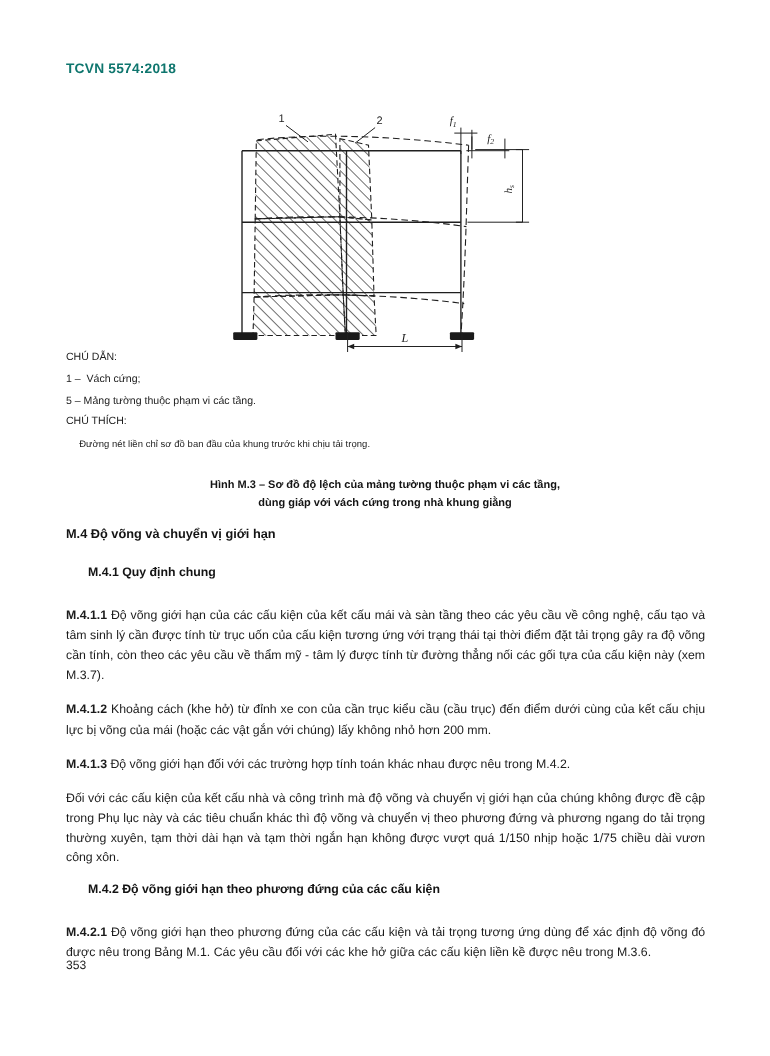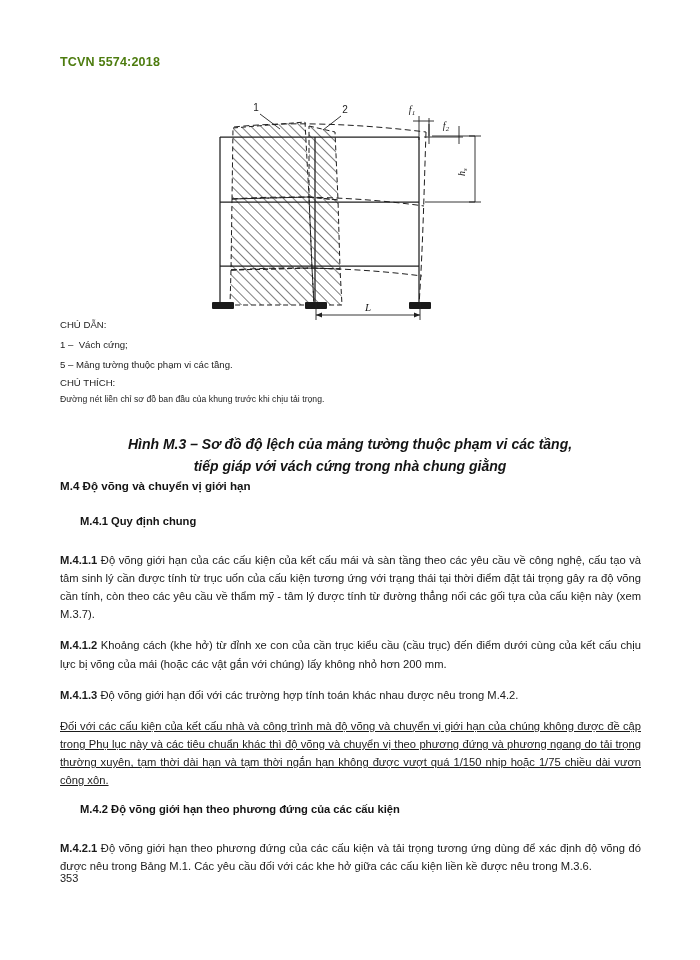--- a/index.html
+++ b/index.html
@@ -22,21 +22,21 @@
   }
 
   
   .doc-header {
     position: absolute;
     left: 60px;
     top: 55px;
     font-size: 12.5px;
     font-weight: bold;
     letter-spacing: 0.2px;
-    color: #4d7c0f;
+    color: #0f766e;
   }
 
   
   .figure-block {
     position: absolute;
     left: 0;
     top: 96px;
     width: 700px;
     height: 225px;
   }
@@ -54,37 +54,36 @@
     font-size: 9.6px;
     line-height: 1.0;
     color: #1b1b1b;
   }
   .legend-line {
     margin: 0 0 10.5px 0;
     white-space: pre;
   }
   .legend-line.tight { margin-bottom: 8px; }
   .legend-note {
-    margin: 0;
+    margin: 12px;
     font-size: 8.6px;
     letter-spacing: 0.05px;
   }
 
   
   .fig-caption {
     position: absolute;
     left: 60px;
     top: 434px;
     width: 580px;
     text-align: center;
-    font-size: 14px;
+    font-size: 10px;
     font-weight: bold;
     line-height: 1.55;
     color: #141414;
-    font-style: italic;
   }
 
   
   .body-col {
     position: absolute;
     left: 60px;
     top: 478px;
     width: 581px;
   }
   h2.sec {
@@ -106,21 +105,21 @@
     font-size: 11.2px;
     line-height: 1.62;
     margin: 0 0 13px 0;
     text-align: justify;
     color: #1b1b1b;
   }
   p.para .lead {
     font-weight: bold;
   }
   .gap-sm { margin-bottom: 13px; }
-  .gap-md { margin-bottom: 19px; text-decoration: underline; }
+  .gap-md { margin-bottom: 19px; }
 
   
   .page-number {
     position: absolute;
     left: 60px;
     top: 872px;
     font-size: 11px;
     color: #1b1b1b;
   }
 </style>
@@ -224,21 +223,21 @@
   <div class="legend">
     <p class="legend-line">CHÚ DẪN:</p>
     <p class="legend-line">1 –  Vách cứng;</p>
     <p class="legend-line tight">5 – Mảng tường thuộc phạm vi các tầng.</p>
     <p class="legend-line tight">CHÚ THÍCH:</p>
     <p class="legend-note">Đường nét liền chỉ sơ đồ ban đầu của khung trước khi chịu tải trọng.</p>
   </div>
 
   <div class="fig-caption">
     <div>Hình M.3 – Sơ đồ độ lệch của mảng tường thuộc phạm vi các tầng,</div>
-    <div>tiếp giáp với vách cứng trong nhà chung giằng</div>
+    <div>dùng giáp với vách cứng trong nhà khung giằng</div>
   </div>
 
   <div class="body-col">
 
     <h2 class="sec">M.4 Độ võng và chuyển vị giới hạn</h2>
 
     <h3 class="subsec">M.4.1 Quy định chung</h3>
 
     <p class="para gap-sm">
       <span class="lead">M.4.1.1</span><span> Độ võng giới hạn của các cấu kiện của kết cấu mái và sàn tầng theo các yêu cầu về công nghệ, cấu tạo và tâm sinh lý cần được tính từ trục uốn của cấu kiện tương ứng với trạng thái tại thời điểm đặt tải trọng gây ra độ võng cần tính, còn theo các yêu cầu về thẩm mỹ - tâm lý được tính từ đường thẳng nối các gối tựa của cấu kiện này (xem M.3.7).</span>

